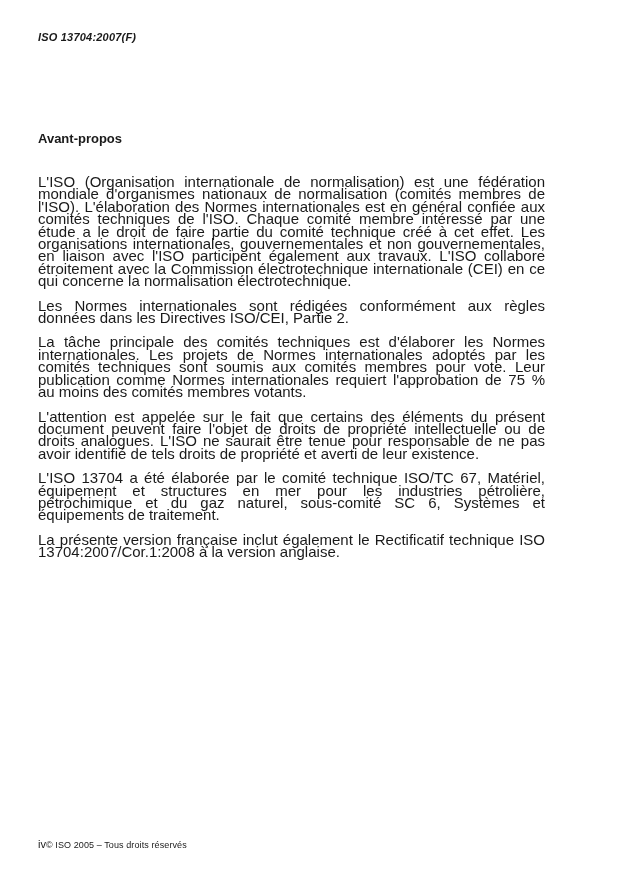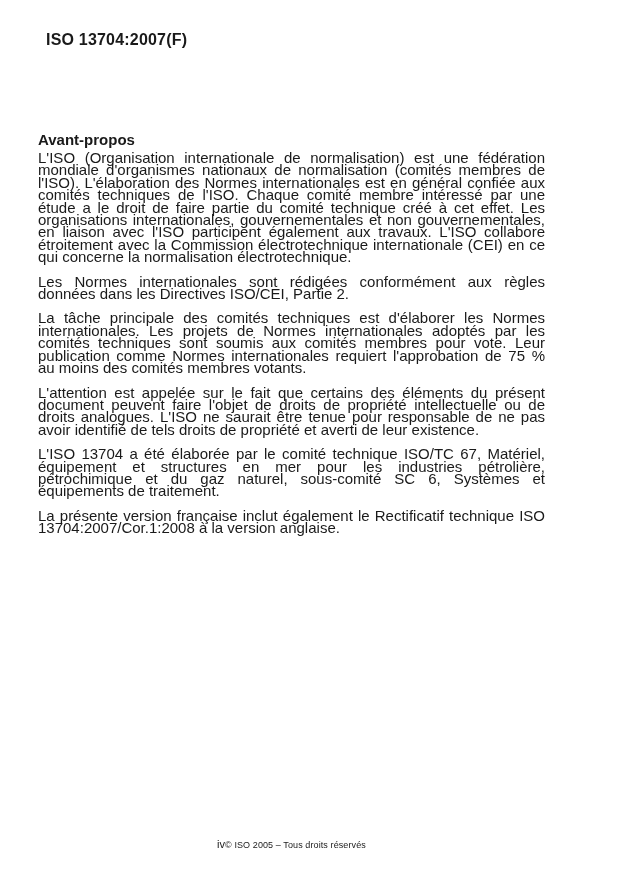--- a/index.html
+++ b/index.html
@@ -13,54 +13,55 @@
     height: 877px;
     background: #ffffff;
     font-family: "Liberation Sans", "DejaVu Sans", sans-serif;
     color: #1a1a1a;
     overflow: hidden;
     box-sizing: border-box;
   }
   .doc-ref {
     position: absolute;
     top: 31px;
-    left: 46px;
-    font-size: 16px;
+    left: 38px;
+    font-size: 11px;
     font-weight: bold;
     letter-spacing: 0.2px;
     color: #1a1a1a;
+    font-style: italic;
   }
   .content {
     position: absolute;
     top: 131px;
     left: 38px;
     right: 74px;
   }
   .section-title {
-    margin: 0 0 4px 0;
-    font-size: 15px;
+    margin: 0 0 30px 0;
+    font-size: 13px;
     font-weight: bold;
     color: #1a1a1a;
   }
   .body-text p {
     margin: 0 0 12px 0;
     font-size: 15px;
     line-height: 12.4px;
     text-align: justify;
     color: #1a1a1a;
   }
   .it {
   }
   .footer {
     position: absolute;
     left: 38px;
     right: 74px;
     top: 838px;
     display: flex;
-    justify-content: center;
+    justify-content: flex-start;
     align-items: baseline;
   }
   .page-number {
     font-size: 11px;
     color: #1a1a1a;
   }
   .copyright {
     font-size: 9px;
     color: #1a1a1a;
     letter-spacing: 0.1px;

